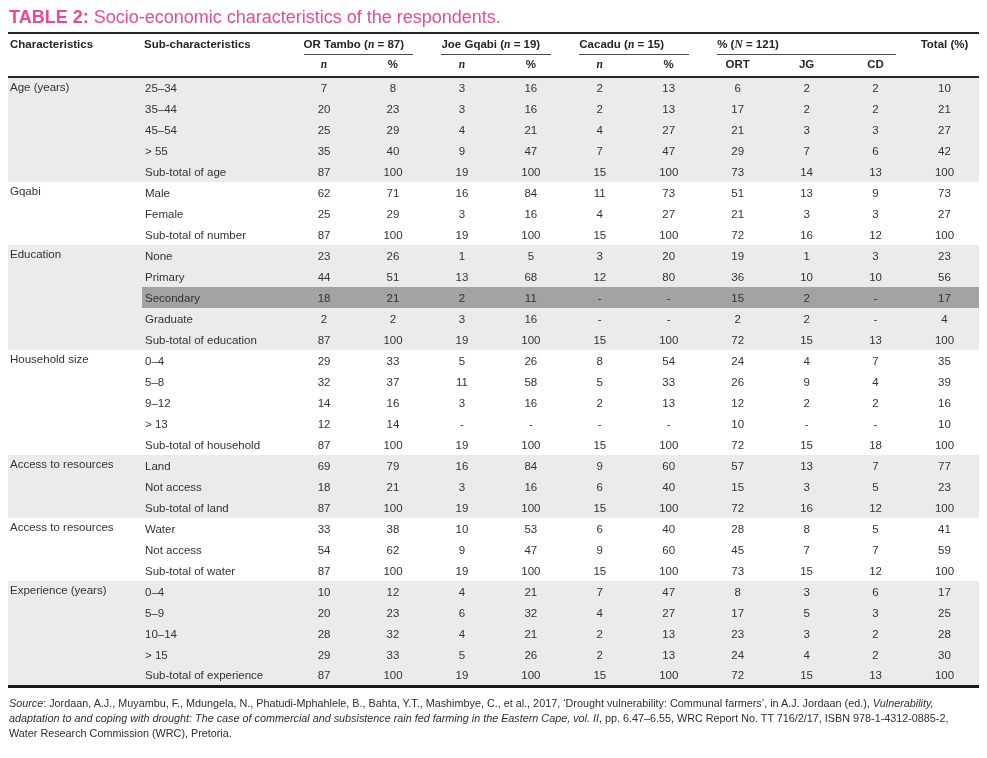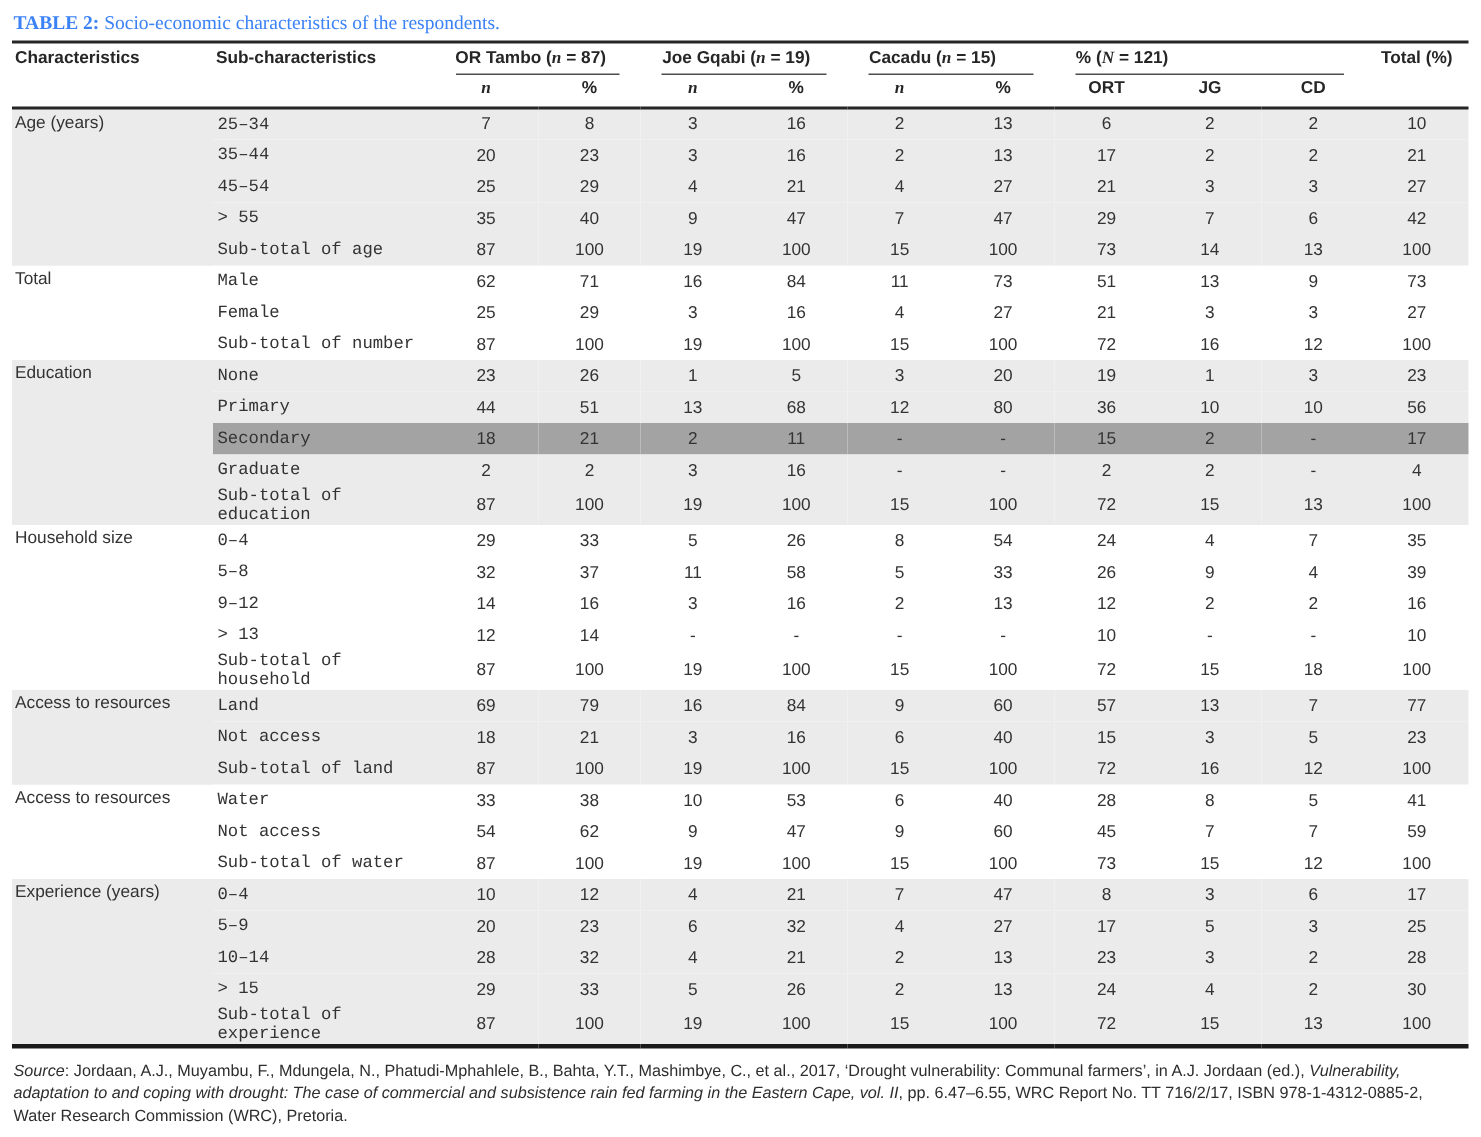--- a/index.html
+++ b/index.html
@@ -6,25 +6,24 @@
   html, body {
     margin: 0; padding: 0;
     width: 987px; height: 758px;
     background: #ffffff;
     font-family: "Liberation Sans", "DejaVu Sans", sans-serif;
     color: #333333;
     overflow: hidden;
   }
   .page { padding: 5px 8px 0 8px; }
   .title {
-    font-size: 13px;
-    color: #3b82f6;
+    font-size: 18px;
+    color: #ec4899;
     padding: 2px 0 4px 1px;
     border-bottom: 2px solid #262626;
-    font-family: Liberation Serif, serif;
   }
   .title .bold { font-weight: bold; }
   table {
     width: 100%;
     border-collapse: collapse;
     table-layout: fixed;
     font-size: 11.5px;
     border-bottom: 3px solid #1a1a1a;
   }
   thead th {
@@ -53,21 +52,21 @@
     height: 21px;
     padding: 0 2px;
     text-align: center;
     vertical-align: middle;
   }
   tbody td.char {
     text-align: left;
     vertical-align: top;
     padding: 3px 2px 0 2px;
   }
-  tbody td.subc { text-align: left; padding-left: 3px; font-family: Liberation Mono, monospace; }
+  tbody td.subc { text-align: left; padding-left: 3px; }
   .footer {
     padding: 8px 1px 0 1px;
     font-size: 10.8px;
     line-height: 1.4;
     color: #2e2e2e;
   }
   .footer p { margin: 0; }
   #abbrev-line { margin-top: 6px; }
   .it { font-style: italic; }
 </style>
@@ -186,21 +185,21 @@
           <td>19</td>
           <td>100</td>
           <td>15</td>
           <td>100</td>
           <td>73</td>
           <td>14</td>
           <td>13</td>
           <td>100</td>
         </tr>
         <tr>
-          <td rowspan="3" class="char">Total</td>
+          <td rowspan="3" class="char">Gqabi</td>
           <td class="subc">Male</td>
           <td>62</td>
           <td>71</td>
           <td>16</td>
           <td>84</td>
           <td>11</td>
           <td>73</td>
           <td>51</td>
           <td>13</td>
           <td>9</td>

